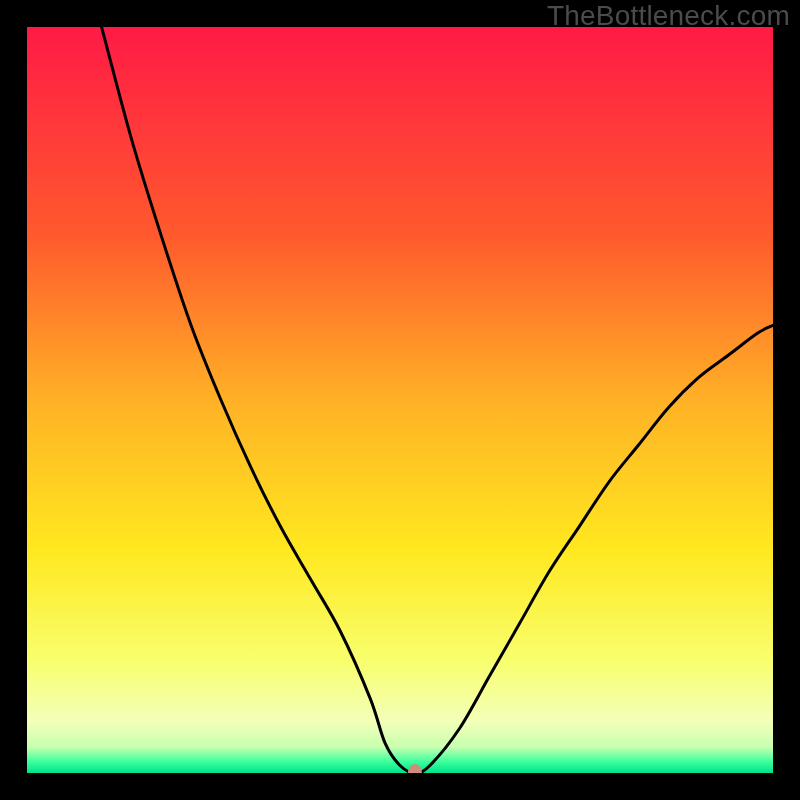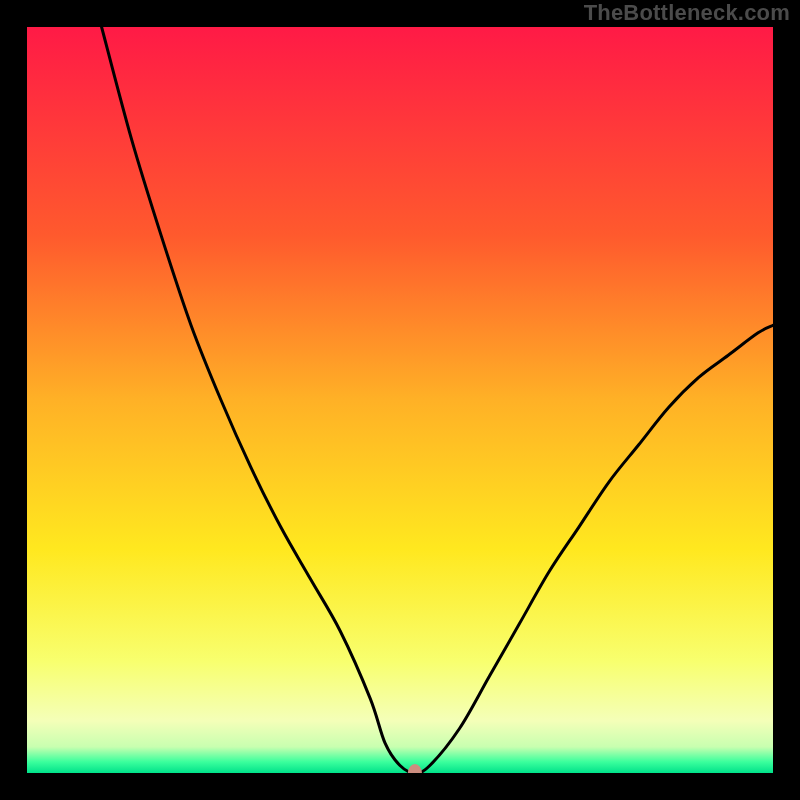--- a/index.html
+++ b/index.html
@@ -17,22 +17,22 @@
     top: 0;
     width: 800px;
     height: 800px;
     background: #000;
   }
   .watermark {
     position: absolute;
     top: 0;
     right: 10px;
     color: #4b4b4b;
-    font-size: 22px;
-    font-weight: 700;
+    font-size: 28px;
+    font-weight: 400;
     letter-spacing: 0.2px;
     text-align: left;
     z-index: 3;
     user-select: none;
   }
   .plot-outer {
     position: absolute;
     left: 27px;
     top: 27px;
     width: 746px;

